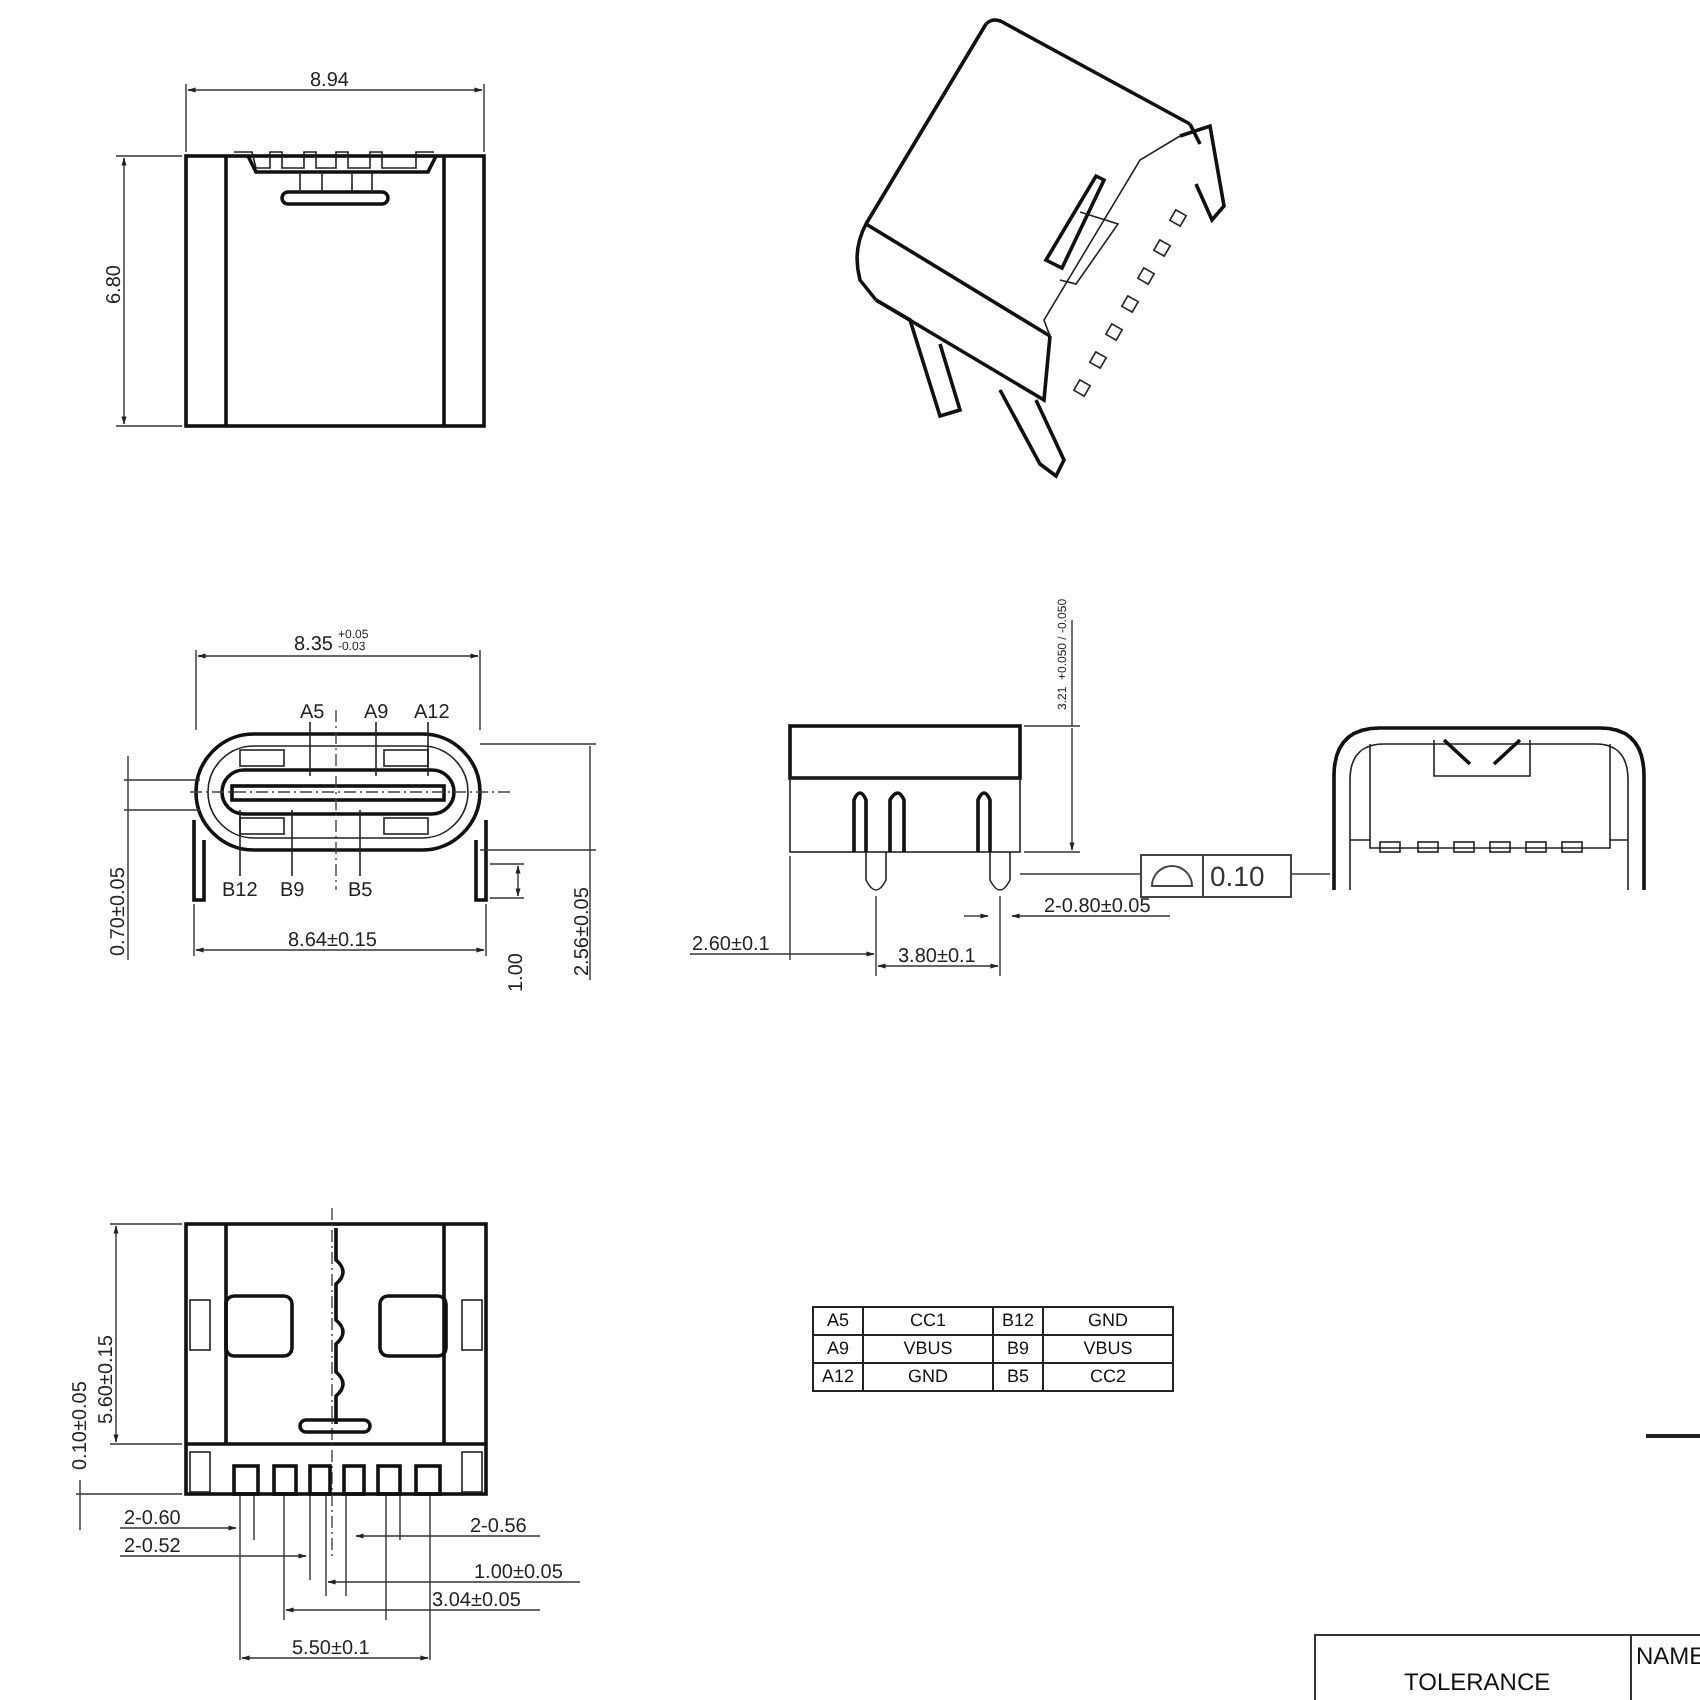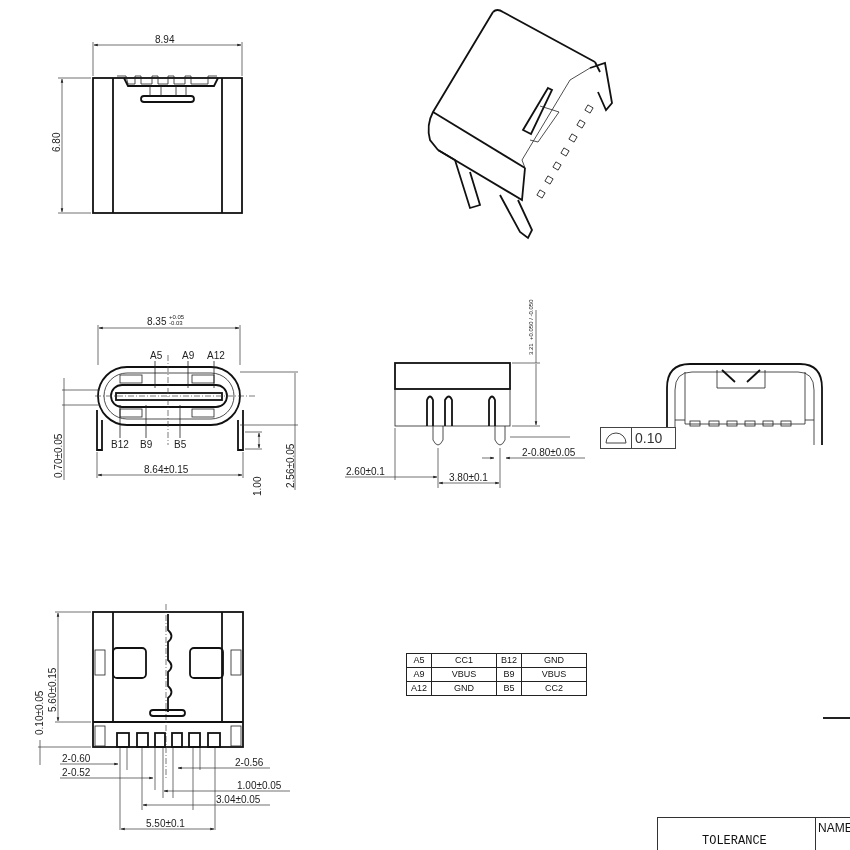--- a/index.html
+++ b/index.html
@@ -11,24 +11,24 @@
   .cl { stroke:#444; fill:none; stroke-width:0.7; stroke-dasharray:6 2 1 2; }
   .txt { font-family:"Liberation Sans", sans-serif; font-size:10px; fill:#222; }
   .txt-sm { font-family:"Liberation Sans", sans-serif; font-size:6px; fill:#222; }
   .pin-table { position:absolute; left:406px; top:653px; border-collapse:collapse; font-size:9px; font-family:"Liberation Sans", sans-serif; }
   .pin-table td { border:1.3px solid #222; padding:0 3px; height:13px; text-align:center; line-height:13px; }
   .pin-table td.pin { width:18px; }
   .pin-table td.sig { width:58px; }
   .pin-table tr.hdr td { height:20px; }
   .title-block { position:absolute; left:657px; top:817px; width:200px; height:40px; border:1.5px solid #333; }
   .title-block .tol { position:absolute; left:0; top:0; width:157px; height:40px; border-right:1.5px solid #333; }
-  .title-block .tol span { position:absolute; left:44px; top:16px; font-size:12px;font-family:Liberation Mono, monospace; }
+  .title-block .tol span { position:absolute; left:44px; top:16px; font-size:12px; }
   .title-block .nm { position:absolute; left:160px; top:3px; font-size:12px; }
   .stray-line { position:absolute; left:823px; top:717px; width:27px; height:2px; background:#222; }
-  .gdt { position:absolute; left:600px; top:427px; height:20px; display:flex; border:1px solid #444; background:#fff; }
+  .gdt { position:absolute; left:570px; top:427px; height:20px; display:flex; border:1px solid #444; background:#fff; }
   .gdt .sym { width:30px; border-right:1px solid #444; display:flex; align-items:center; justify-content:center; }
   .gdt .val { width:40px; font-size:14px; color:#333; display:flex; align-items:center; padding-left:3px; }
 </style>
 </head>
 <body>
 
 <svg width="850" height="850" viewBox="0 0 850 850">
   <defs>
     <marker id="ar" viewBox="0 0 10 10" refX="9" refY="5" markerWidth="6" markerHeight="6" orient="auto-start-reverse">
       <path d="M0,2 L10,5 L0,8 z" fill="#222"></path>

